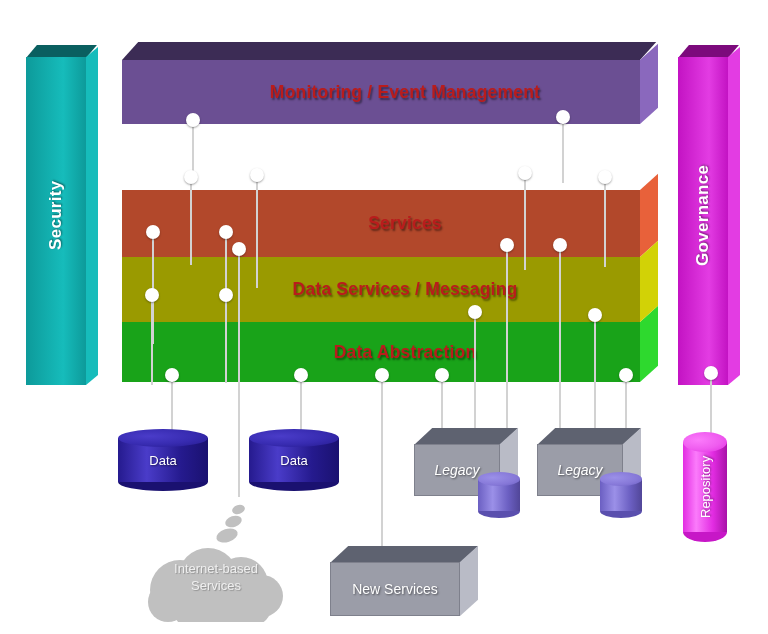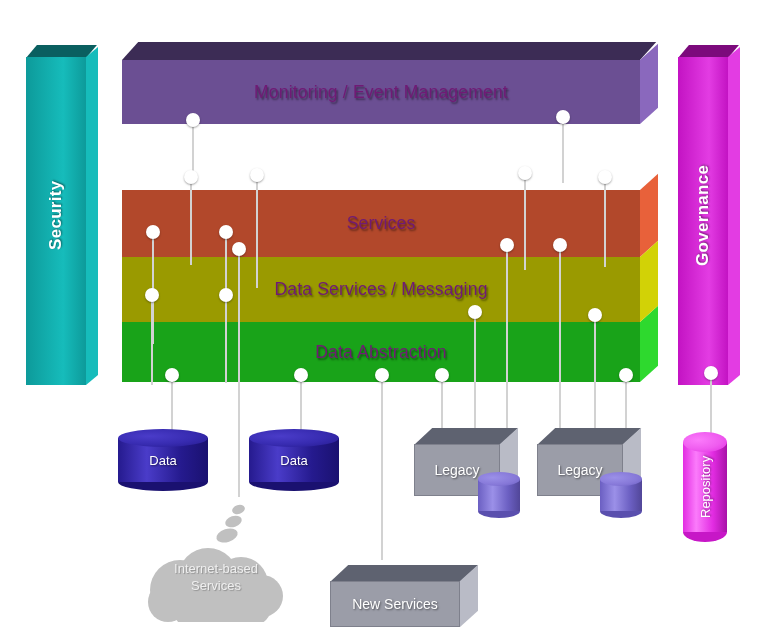--- a/index.html
+++ b/index.html
@@ -15,22 +15,22 @@
   .pillar .lbl{position:absolute;left:0;top:0;width:100%;height:100%;
        display:flex;align-items:center;justify-content:center;
        color:#fff;font-weight:bold;font-size:17px;letter-spacing:.3px;
        writing-mode:vertical-rl;transform:rotate(180deg);
        text-shadow:1px 1px 2px rgba(0,0,0,.45);}
   .layer{position:absolute;left:0;}
   .layer .face{position:absolute;left:0;top:0;width:100%;height:100%;}
   .layer .rside{position:absolute;top:0;height:100%;}
   .layer .ltext{position:absolute;left:0;top:0;width:100%;height:100%;
        display:flex;align-items:center;justify-content:center;
-       color:#701a75;font-weight:normal;font-size:17.5px;letter-spacing:.2px;
-       text-shadow:1.5px 1.5px 2px rgba(0,0,0,.45);}
+       color:#b91c1c;font-weight:bold;font-size:17.5px;letter-spacing:.2px;
+       text-shadow:1.5px 1.5px 2px rgba(0,0,0,.45);padding-left:24px;}
 
   
   .pin{position:absolute;width:2px;background:#d2d2d2;}
   .pinhead{position:absolute;width:14px;height:14px;border-radius:50%;
        background:#fff;box-shadow:0 1px 2px rgba(0,0,0,.35);}
 
   
   .cyl{position:absolute;border-radius:24px;}
   .cyl .body{position:absolute;left:0;top:9px;width:100%;height:calc(100% - 18px);}
   .cyl .cap{position:absolute;left:0;top:0;width:100%;height:18px;border-radius:50%;}
@@ -44,21 +44,21 @@
   .box3d .bfront{position:absolute;left:0;bottom:0;width:calc(100% - 18px);
        height:calc(100% - 16px);background:#9b9da8;border:1px solid #7e808c;box-sizing:border-box;}
   .box3d .btop{position:absolute;left:0;top:0;width:calc(100% - 18px);height:17px;
        background:#5e6270;transform:skewX(-47deg);transform-origin:bottom left;}
   .box3d .bside{position:absolute;right:0;top:16px;width:18px;
        height:calc(100% - 16px);background:#b9bbc6;
        transform:skewY(-42deg);transform-origin:top left;}
   .box3d .bt{position:absolute;left:0;top:16px;width:calc(100% - 18px);
        height:calc(100% - 16px);display:flex;align-items:center;justify-content:center;
        color:#fff;font-size:14px;text-shadow:1px 1px 2px rgba(0,0,0,.5);}
-  .ital{font-size:15px;}
+  .ital{font-style:italic;font-size:15px;}
   .ctext{position:absolute;left:0;top:0;width:100%;height:100%;
        display:flex;flex-direction:column;align-items:center;justify-content:center;
        color:#efefef;font-size:13px;line-height:1.28;text-shadow:1px 1px 1px rgba(0,0,0,.25);}
 
   
   #repo{position:absolute;}
   #repo .rbody{position:absolute;left:0;top:10px;width:100%;height:calc(100% - 20px);}
   #repo .rcap{position:absolute;left:0;top:0;width:100%;height:20px;border-radius:50%;}
   #repo .rbot{position:absolute;left:0;bottom:0;width:100%;height:20px;border-radius:50%;}
   #repo .rtx{position:absolute;left:0;top:0;width:100%;height:100%;
@@ -174,21 +174,21 @@
     <div class="cyl" style="left: 478px; top: 472px; width: 42px; height: 46px;">
       <div class="bot" style="background: rgb(90, 79, 174); height: 14px;"></div>
       <div class="body" style="top: 7px; height: 32px; background: linear-gradient(90deg, rgb(107, 95, 194) 0%, rgb(155, 144, 232) 35%, rgb(107, 95, 194) 72%, rgb(81, 70, 152) 100%);"></div>
       <div class="cap" style="height: 14px; background: radial-gradient(at 35% 40%, rgb(155, 144, 232) 0%, rgb(134, 120, 216) 60%, rgb(107, 95, 194) 100%);"></div>
     </div>
     <div class="cyl" style="left: 600px; top: 472px; width: 42px; height: 46px;">
       <div class="bot" style="background: rgb(90, 79, 174); height: 14px;"></div>
       <div class="body" style="top: 7px; height: 32px; background: linear-gradient(90deg, rgb(107, 95, 194) 0%, rgb(155, 144, 232) 35%, rgb(107, 95, 194) 72%, rgb(81, 70, 152) 100%);"></div>
       <div class="cap" style="height: 14px; background: radial-gradient(at 35% 40%, rgb(155, 144, 232) 0%, rgb(134, 120, 216) 60%, rgb(107, 95, 194) 100%);"></div>
     </div>
-    <div class="box3d" style="left: 330px; top: 546px; width: 148px; height: 62px; margin-top: 19px;">
+    <div class="box3d" style="left: 330px; top: 546px; width: 148px; height: 70px;">
       <div class="btop"></div>
       <div class="bside"></div>
       <div class="bfront"></div>
       <div class="bt">New Services</div>
     </div>
     <div style="position: absolute; left: 146px; top: 534px; width: 140px; height: 88px;"><svg width="140" height="88" viewBox="0 0 140 88">
         <circle cx="34" cy="56" r="30" fill="#c0c0c0"></circle>
         <circle cx="62" cy="44" r="30" fill="#c0c0c0"></circle>
         <circle cx="95" cy="50" r="27" fill="#c0c0c0"></circle>
         <circle cx="116" cy="62" r="21" fill="#c0c0c0"></circle>

